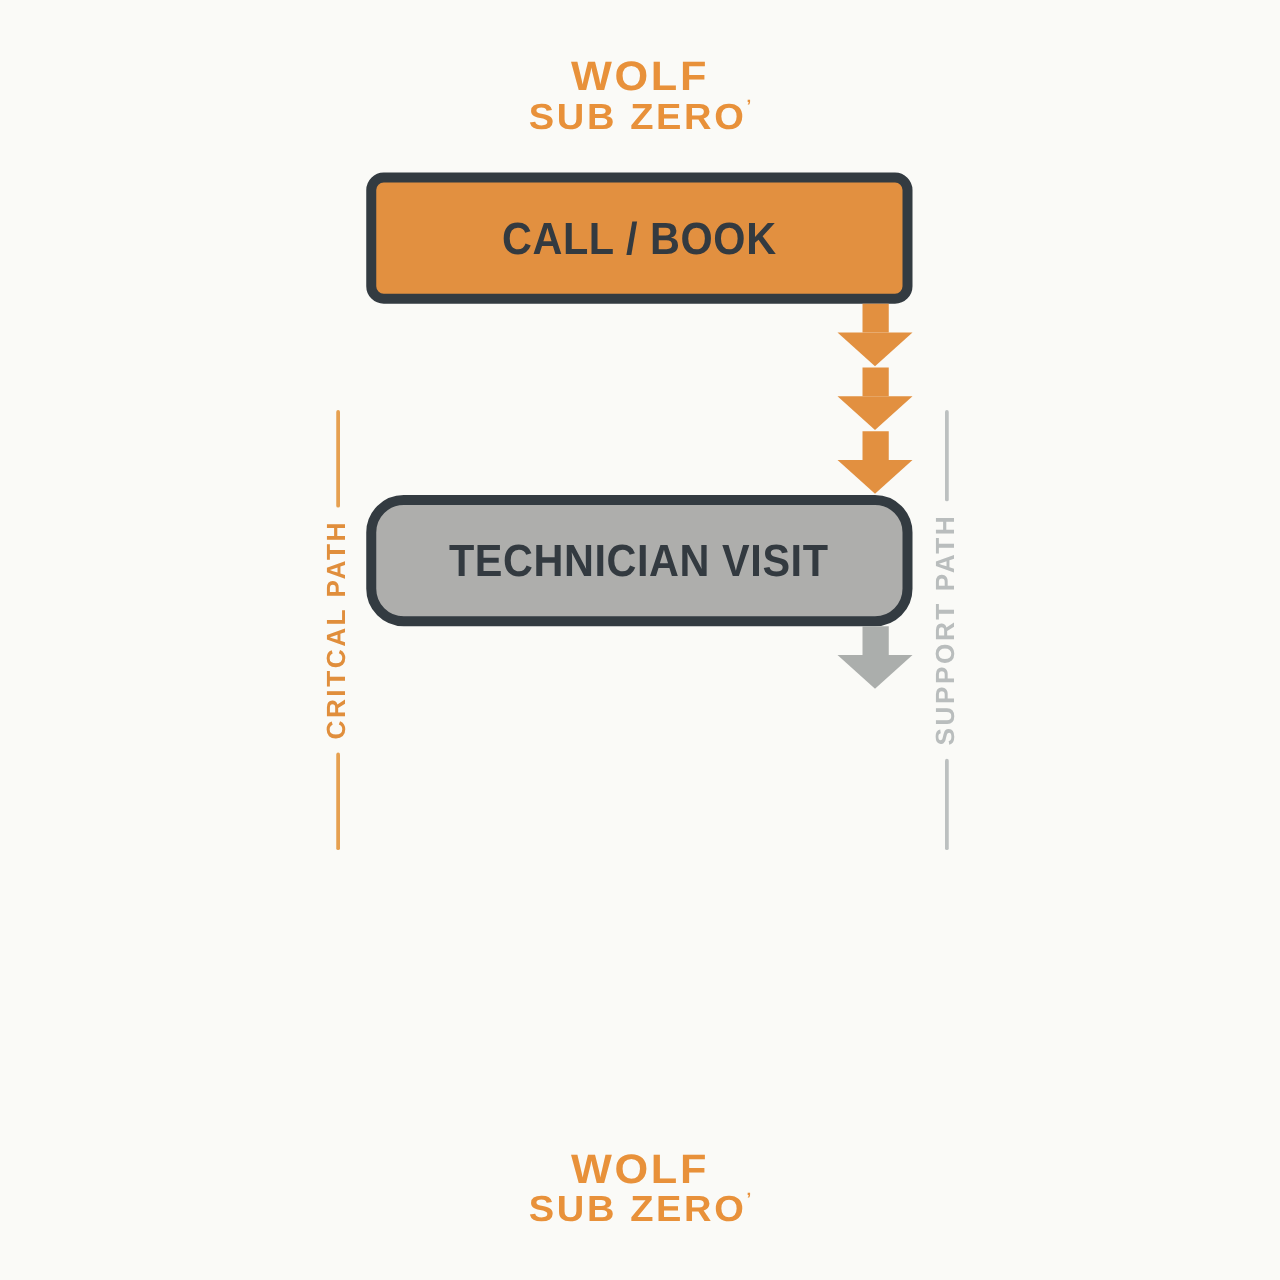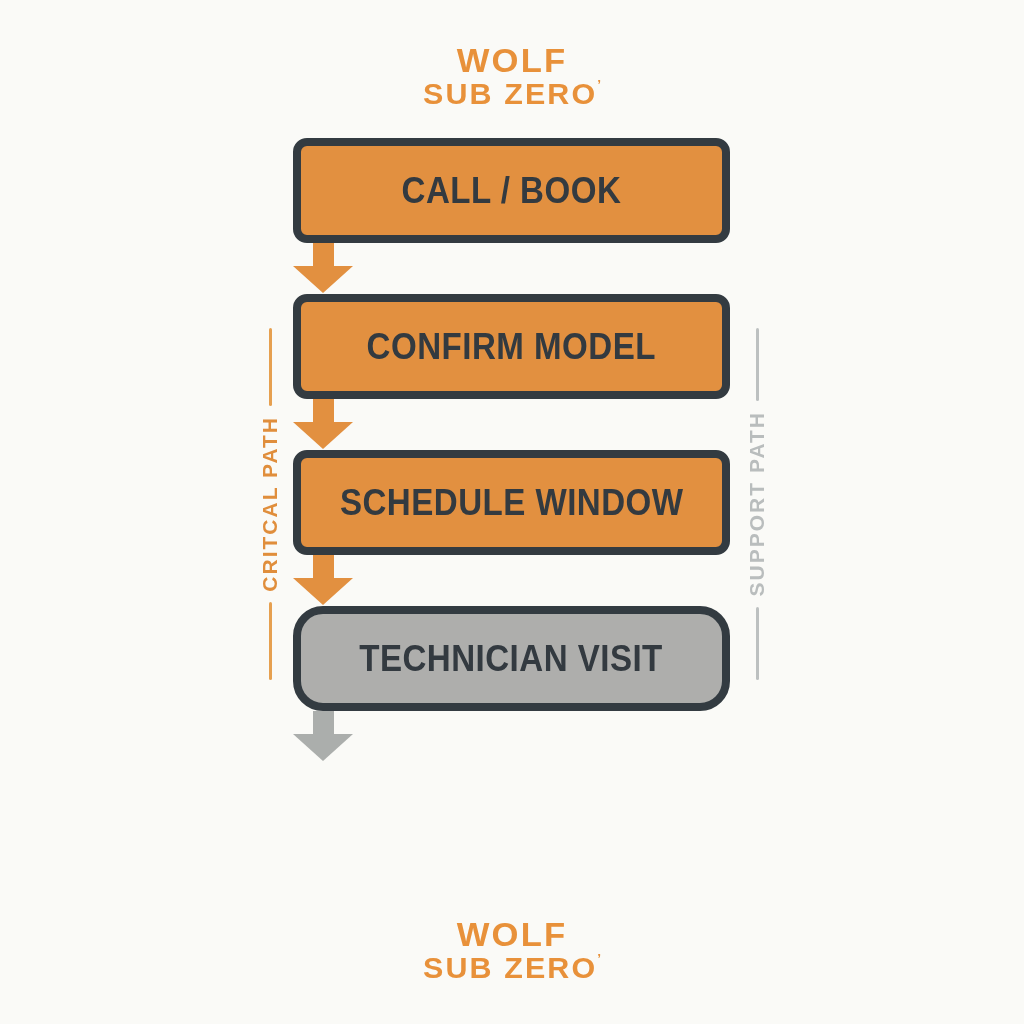--- a/index.html
+++ b/index.html
@@ -48,21 +48,21 @@
   }
 
   
   .flow {
     position: absolute;
     left: 293px;
     top: 138px;
     width: 437px;
     display: flex;
     flex-direction: column;
-    align-items: flex-start;
+    align-items: flex-end;
   }
   .step-box {
     box-sizing: border-box;
     width: 437px;
     height: 105px;
     border: 8px solid #333b41;
     border-radius: 14px;
     display: flex;
     align-items: center;
     justify-content: center;
@@ -148,32 +148,26 @@
 
     <div class="step-box orange">
       <span class="step-label">CALL / BOOK</span>
     </div>
 
     <div class="arrow orange">
       <span class="stem"></span>
       <span class="head"></span>
     </div>
 
-    <div class="step-box orange">
-      <span class="step-label">CONFIRM MODEL</span>
-    </div>
 
     <div class="arrow orange">
       <span class="stem"></span>
       <span class="head"></span>
     </div>
 
-    <div class="step-box orange">
-      <span class="step-label">SCHEDULE WINDOW</span>
-    </div>
 
     <div class="arrow orange">
       <span class="stem"></span>
       <span class="head"></span>
     </div>
 
     <div class="step-box gray">
       <span class="step-label">TECHNICIAN VISIT</span>
     </div>
 

